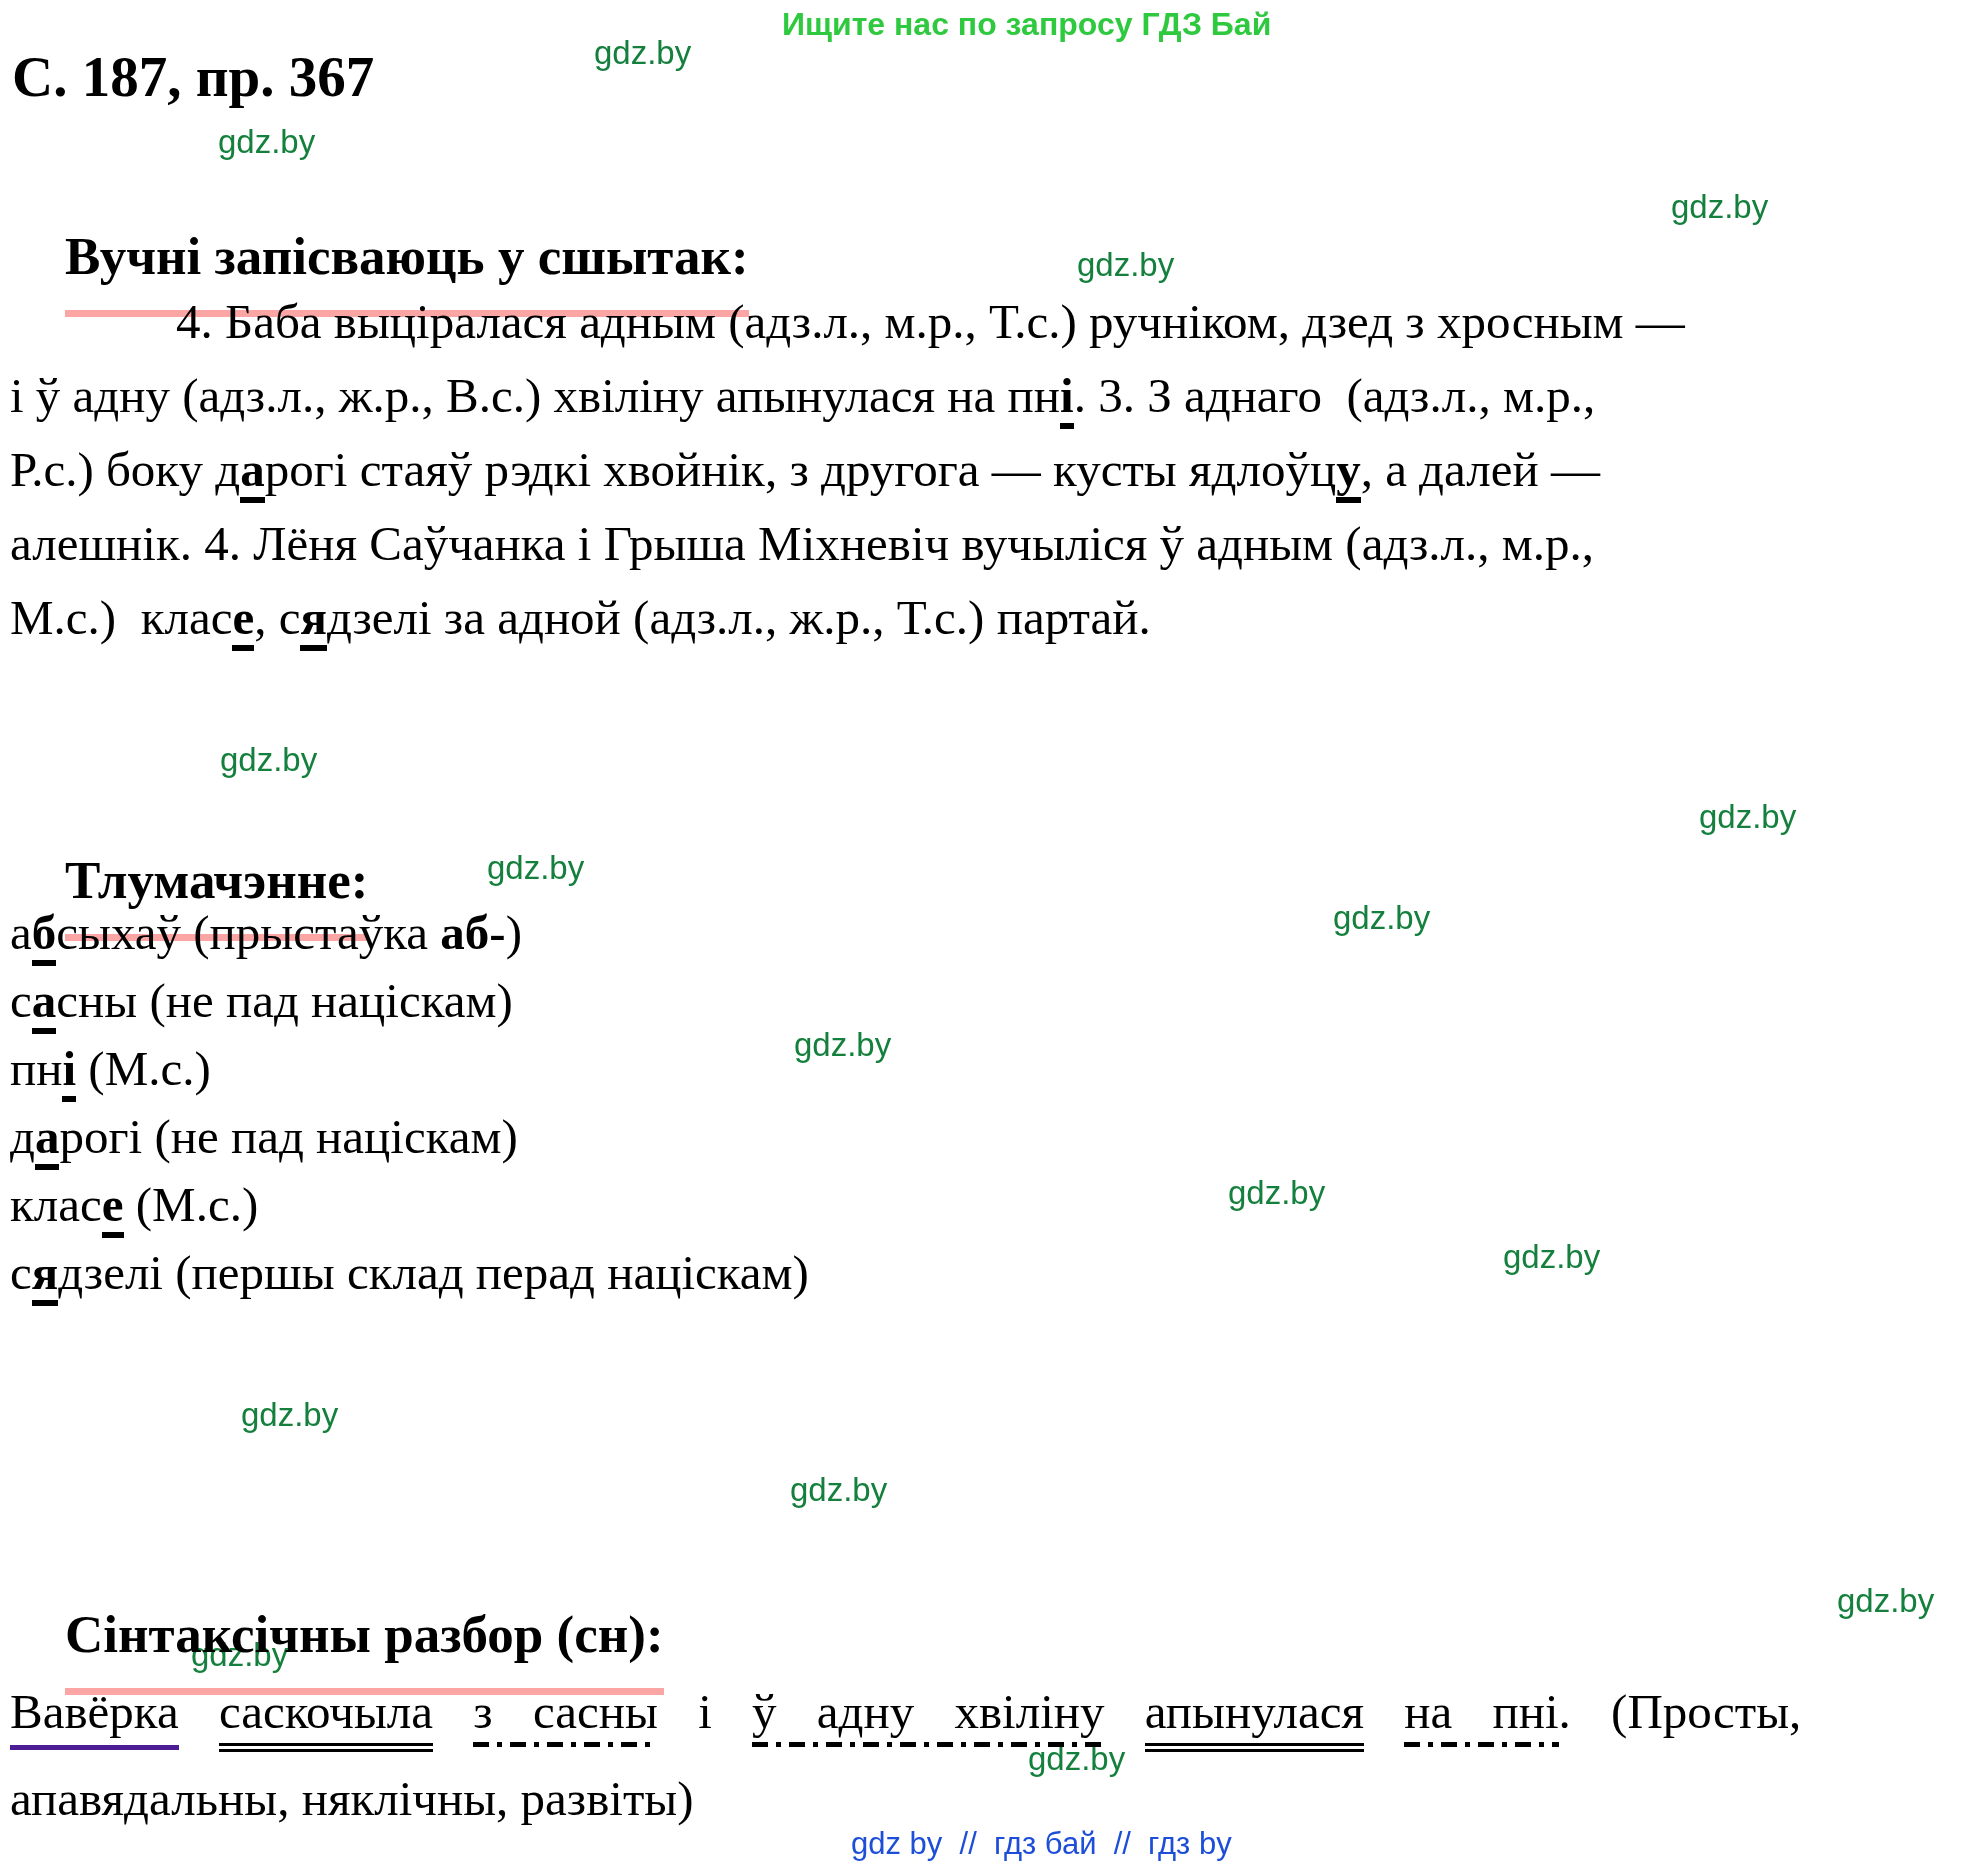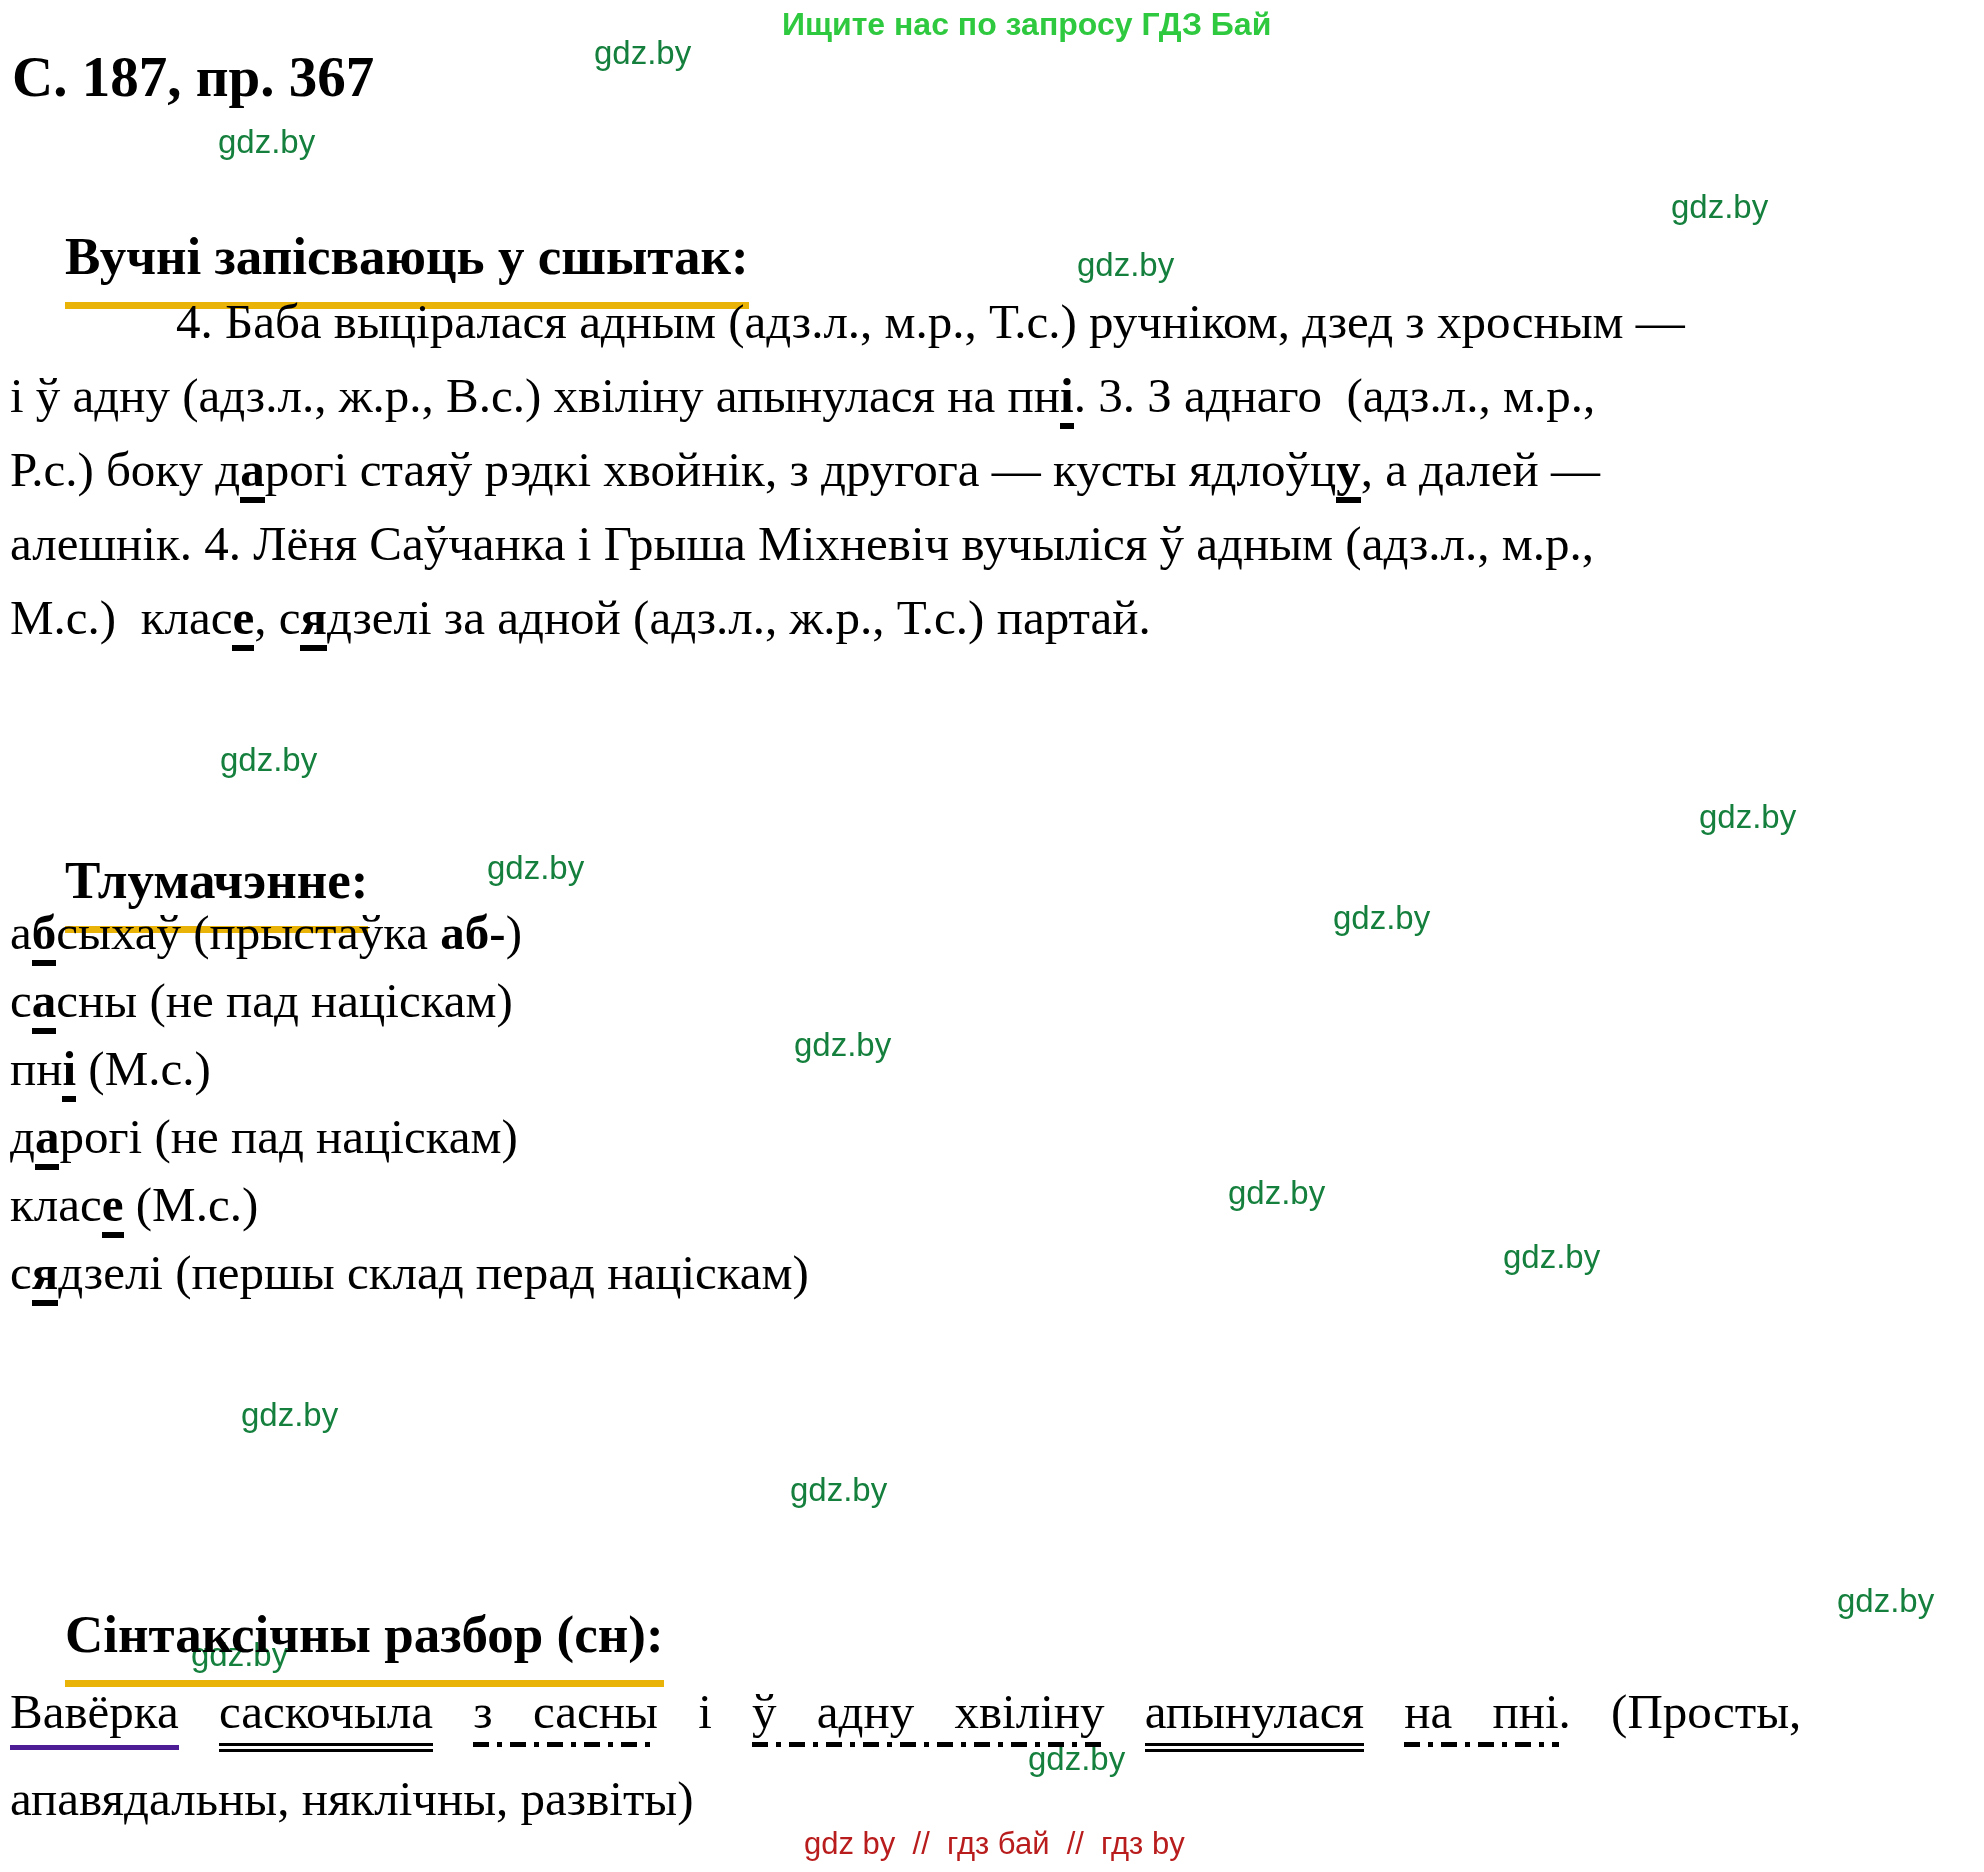--- a/index.html
+++ b/index.html
@@ -28,22 +28,22 @@
     position:absolute;left:12px;top:44px;
     font-size:57px;font-weight:bold;white-space:pre;
   }
   
   .heading{
     position:absolute;left:12px;
     font-size:53px;font-weight:bold;white-space:pre;
   }
   .heading .hu{
     display:inline-block;
-    border-bottom:7px solid #eab308;
-    padding-bottom:16px;
+    border-bottom:7px solid #fca5a5;
+    padding-bottom:24px;
   }
   .h-dictation{top:166px;}
   .h-explanation{top:790px;}
   .h-syntax{top:1544px;text-align:right;}
   
   .para{
     position:absolute;left:10px;top:285px;width:1968px;
     font-size:49px;line-height:74px;
   }
   .pline{white-space:pre;}
@@ -128,16 +128,16 @@
     <div class="eitem"><span>клас</span><span class="lu">е</span><span> (М.с.)</span></div>
     <div class="eitem"><span>с</span><span class="lu">я</span><span>дзелі (першы склад перад націскам)</span></div>
   </div>
 
   <div class="heading h-syntax">
     <span class="hu">Сінтаксічны разбор (сн):</span>
   </div>
   <div class="sentence"><span class="u-single">Вавёрка</span><span> </span><span class="u-double">саскочыла</span><span> </span><span class="u-dashdot">з сасны</span><span> і </span><span class="u-dashdot">ў адну хвіліну</span><span> </span><span class="u-double">апынулася</span><span> </span><span class="u-dashdot">на пні</span><span>. (Просты,</span></div>
   <div class="tailline">апавядальны, няклічны, развіты)</div>
 
-  <div class="footer" style="color: #b91c1c;">gdz by  //  гдз бай  //  гдз by</div>
+  <div class="footer" style="color: #1d4ed8; margin-left: 47px;">gdz by  //  гдз бай  //  гдз by</div>
 
 </div>
 
 
 </body></html>

